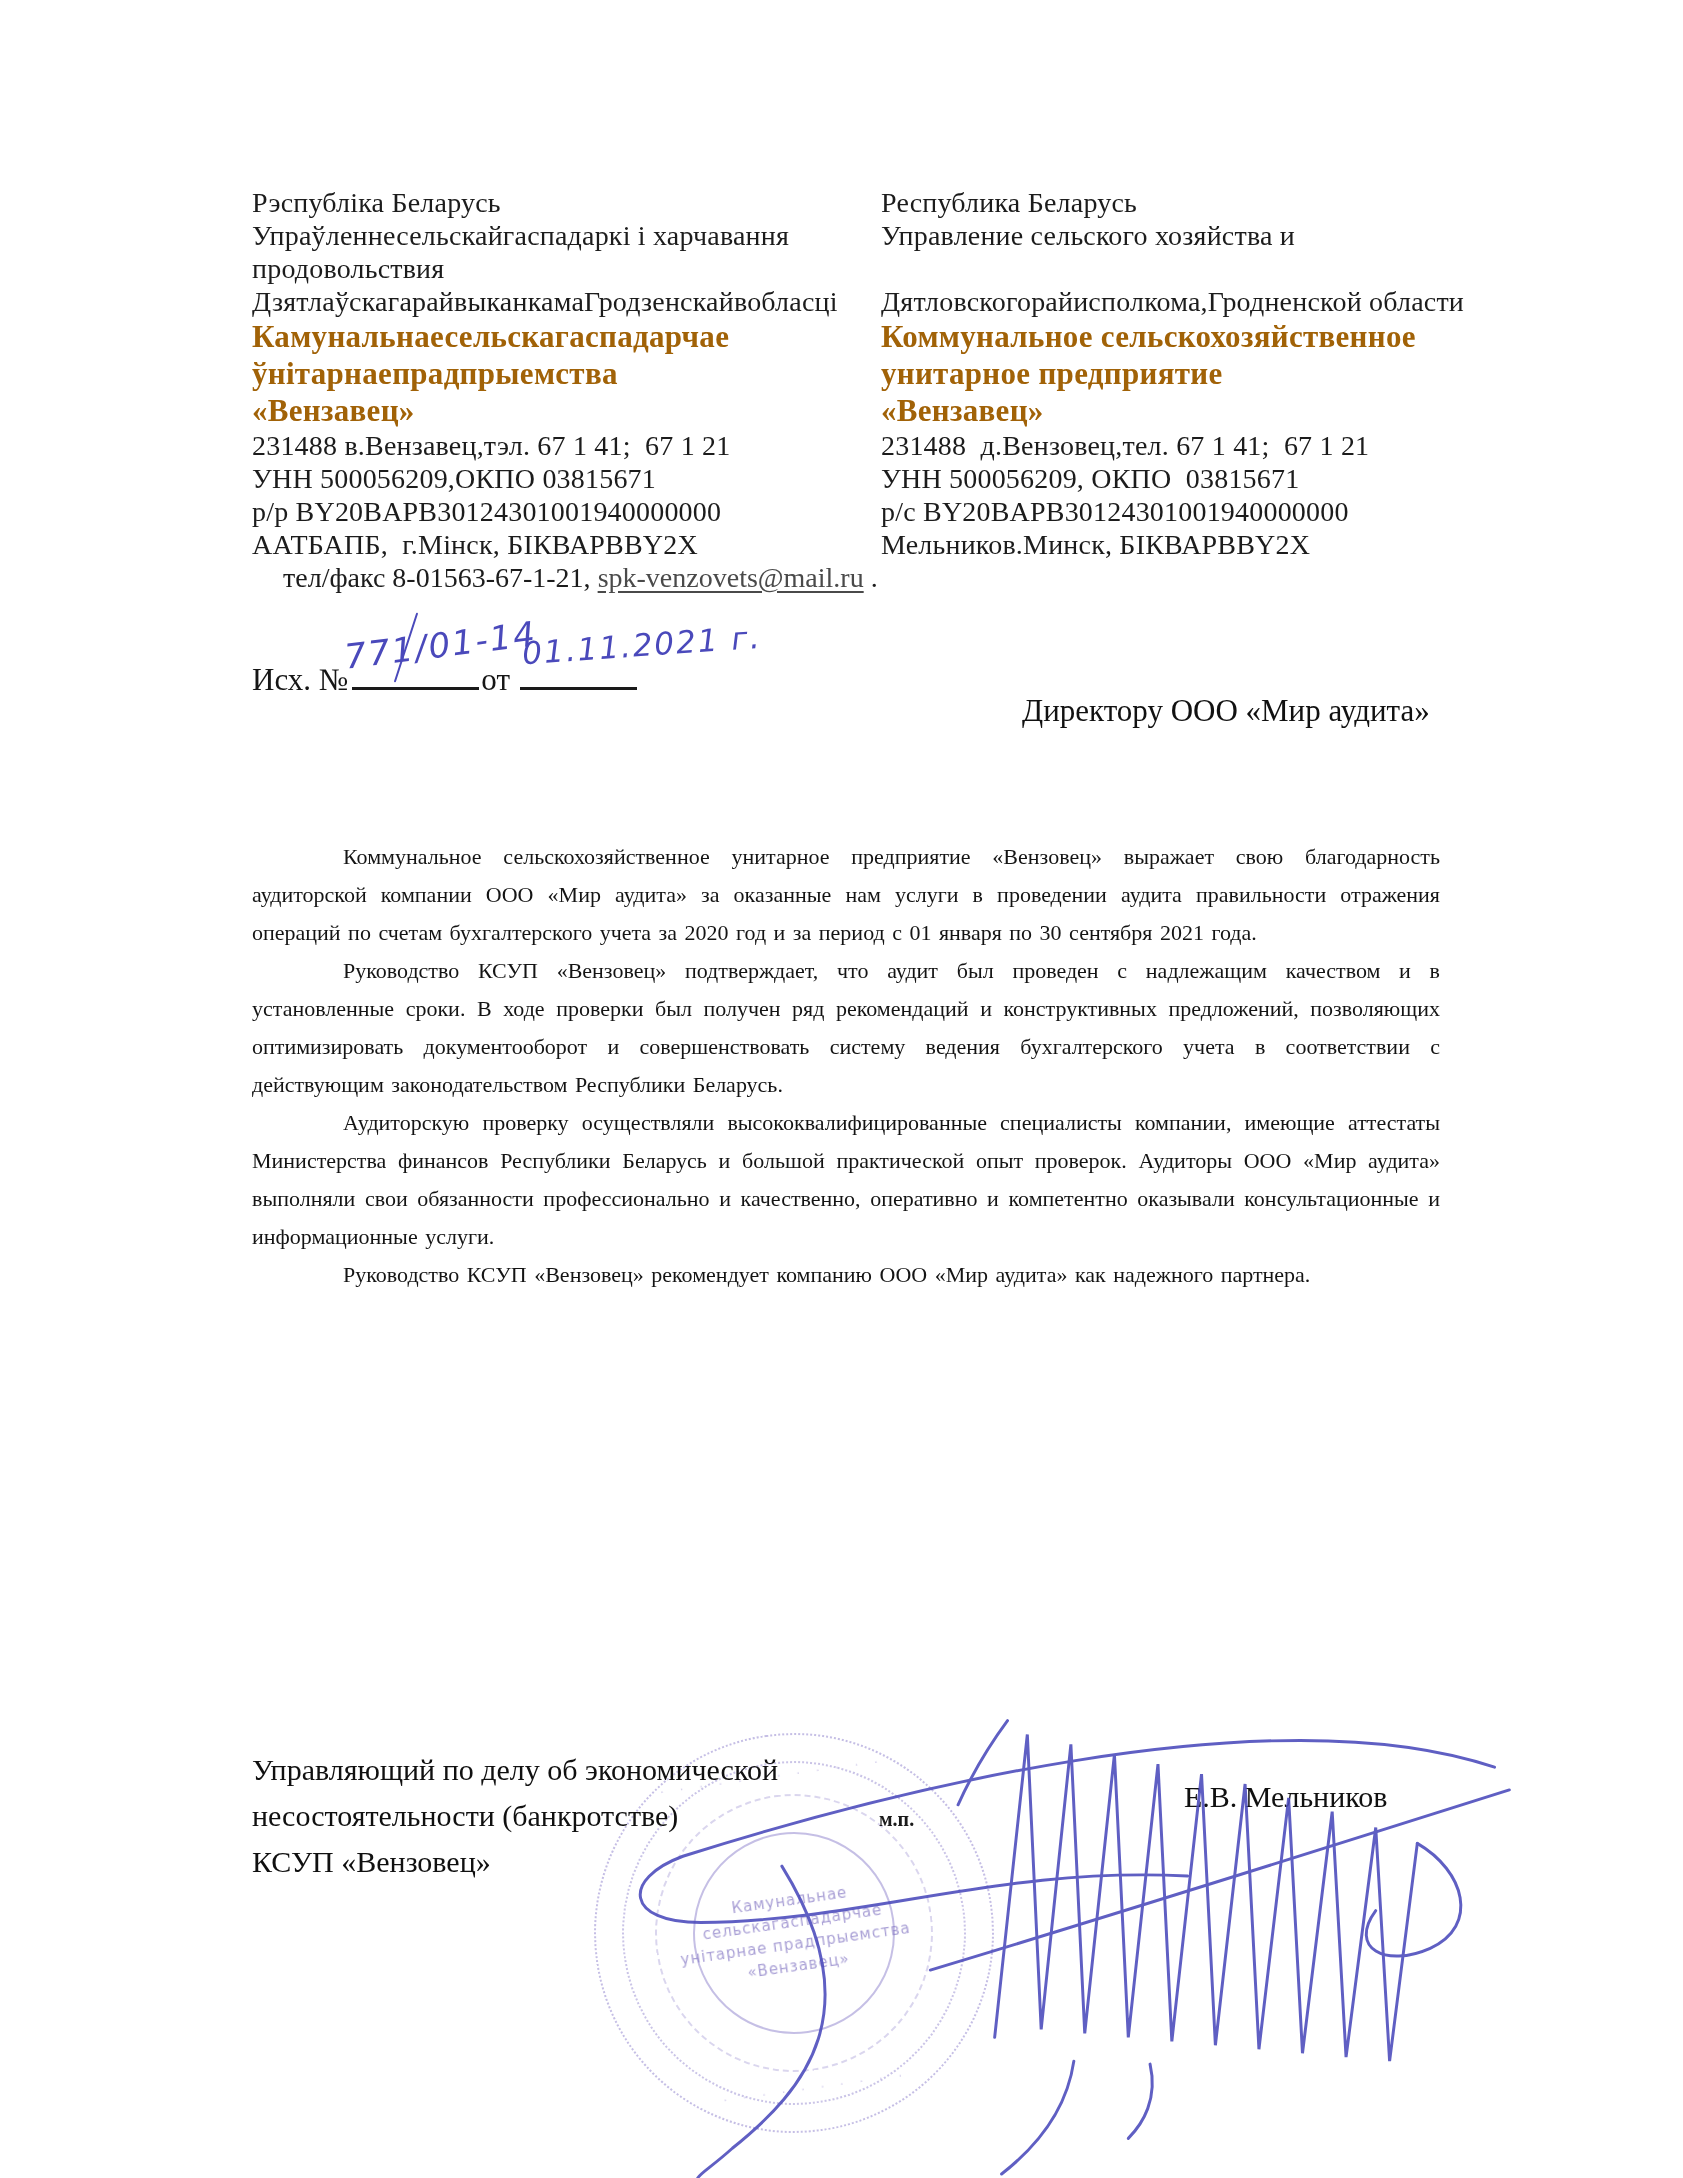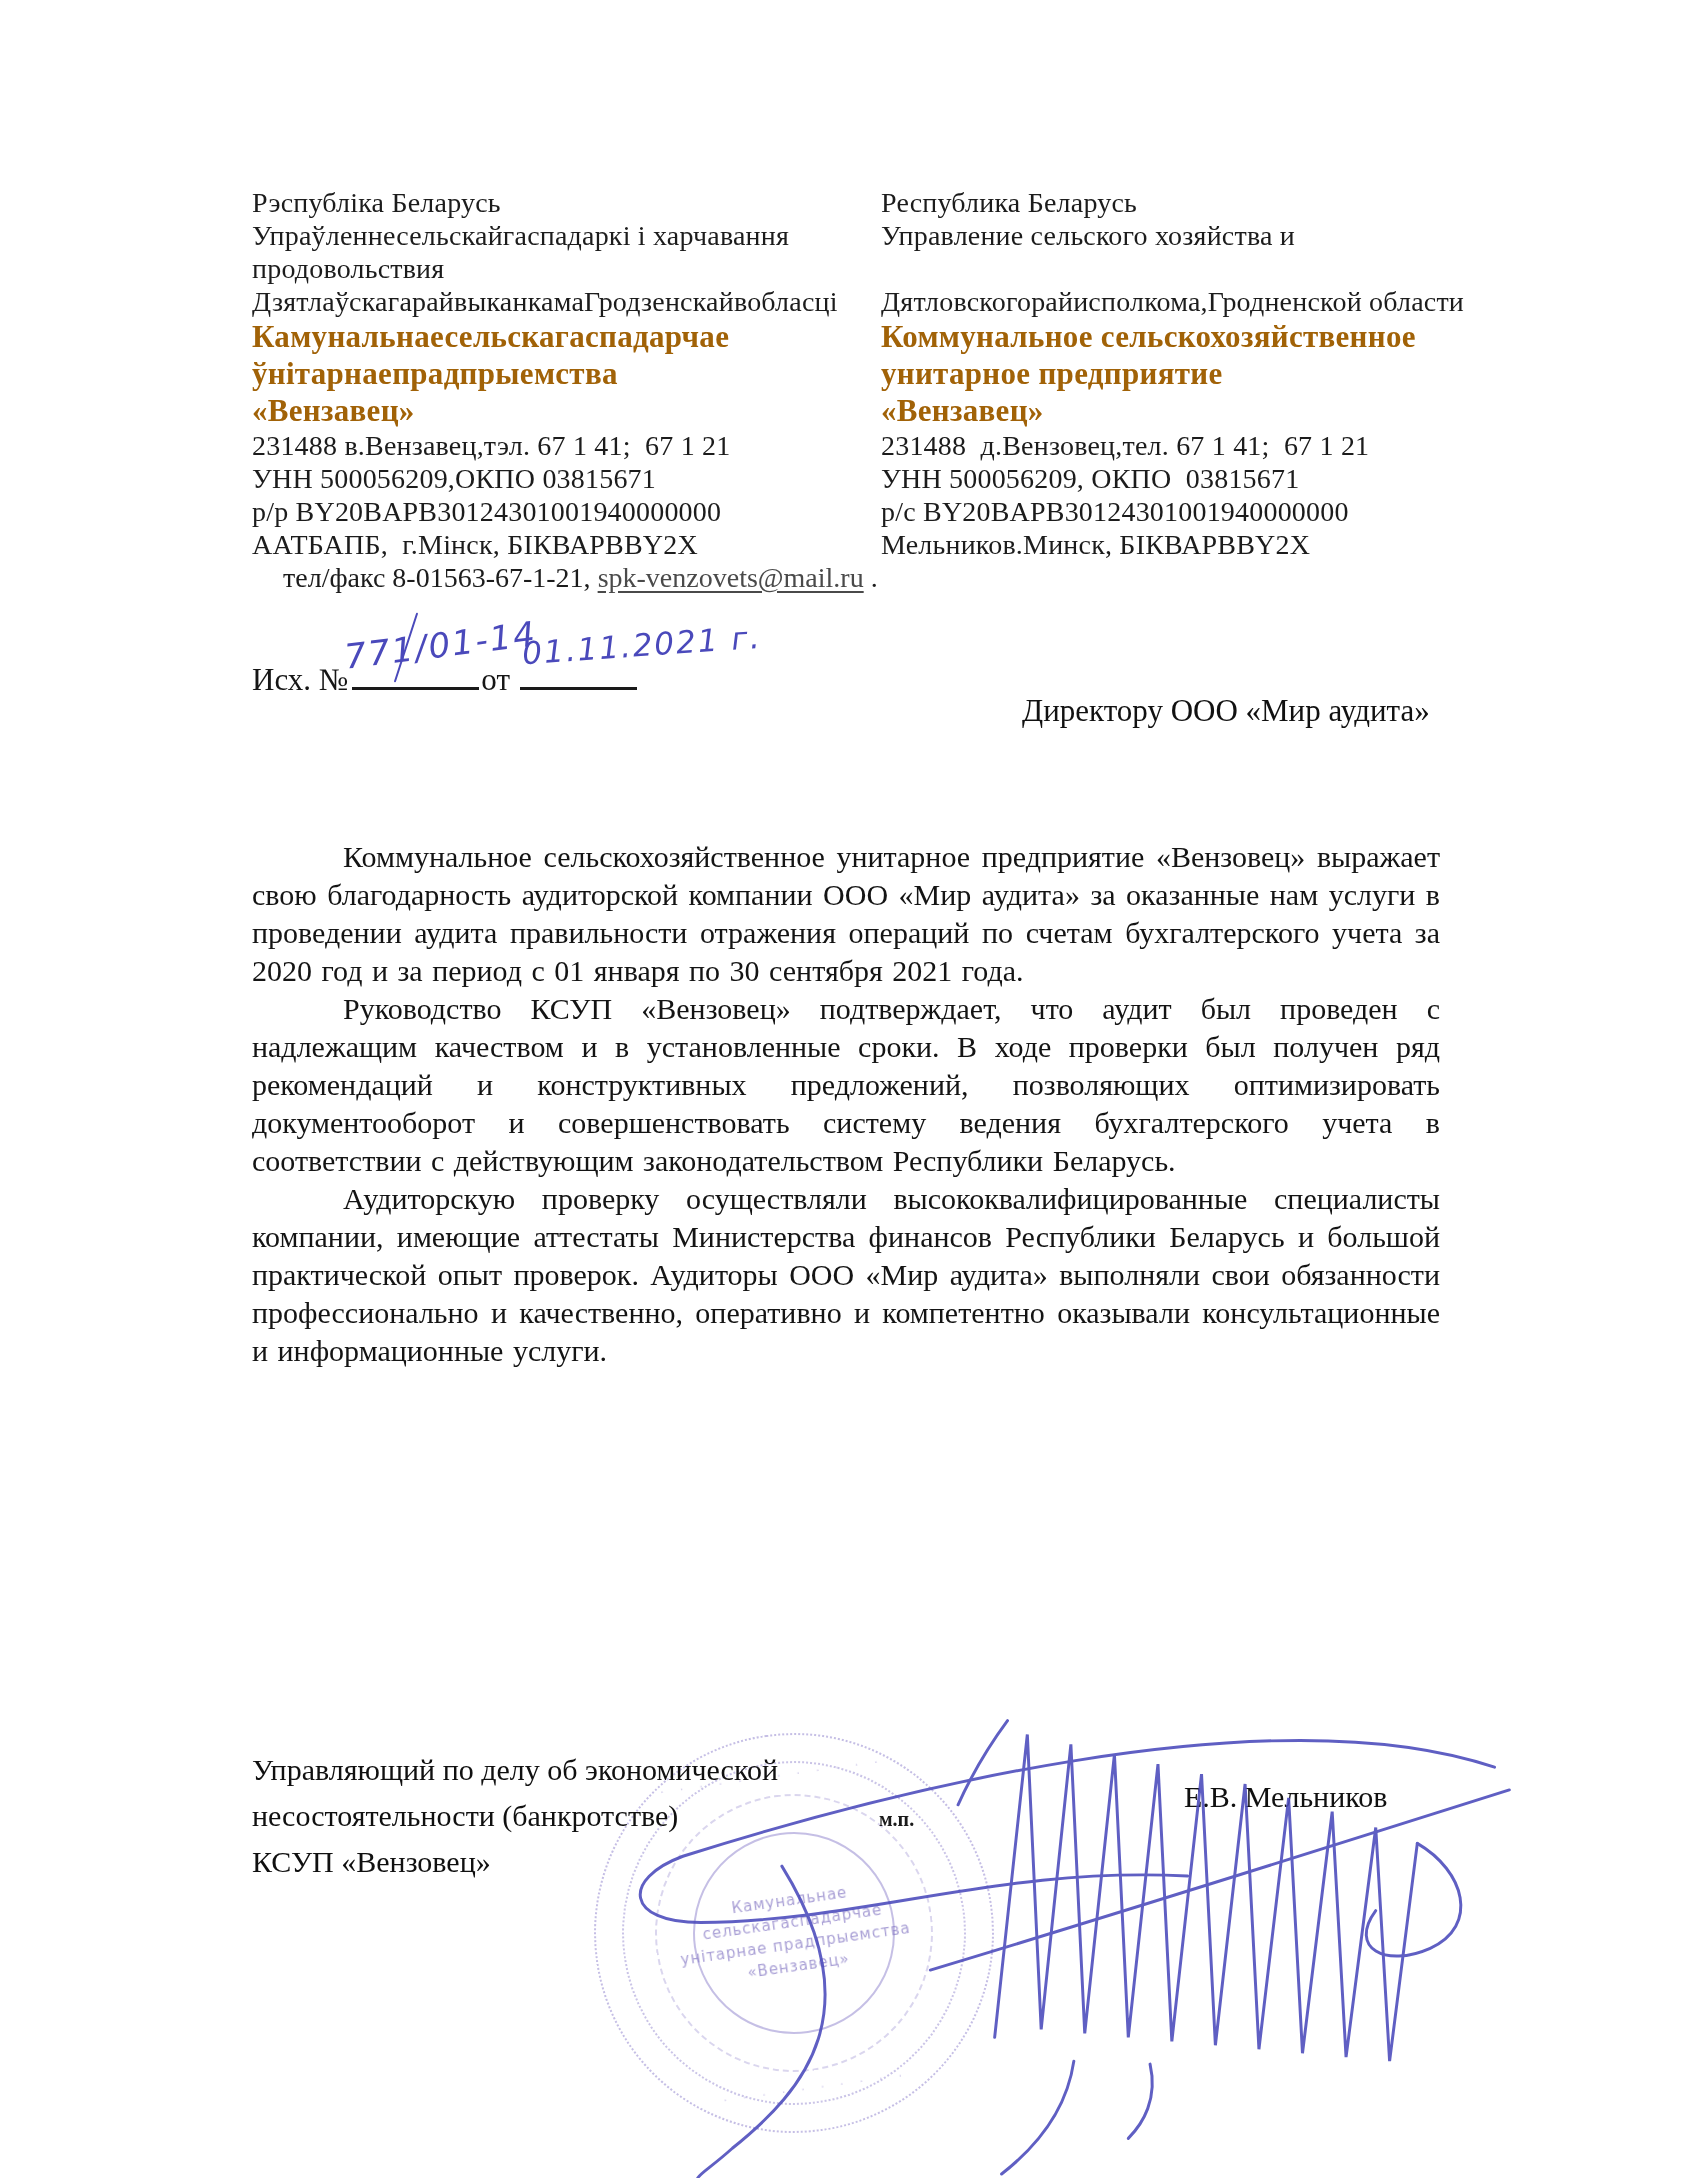--- a/index.html
+++ b/index.html
@@ -58,21 +58,21 @@
   
   .addressee{
     left:1022px;top:693px;font-size:31px;z-index:2;white-space:nowrap;color:#111;
   }
 
   
   .body-text{
     left:252px;top:838px;width:1188px;z-index:2;
   }
   .body-text p{
-    margin:0;font-size:30px;line-height:38px;text-align:justify;
+    margin:0;font-size:22px;line-height:38px;text-align:justify;
     text-indent:91px;color:#141414;word-spacing:2px;
   }
 
   
   .sig-block{left:252px;top:1747px;z-index:2;}
   .sig-line{font-size:30px;line-height:46px;white-space:pre;color:#101010;}
   .seal-mark{left:879px;top:1808px;font-size:20px;font-weight:bold;z-index:4;color:#1a1a1a;}
   .signer-name{left:1168px;top:1780px;font-size:30px;z-index:2;white-space:nowrap;color:#101010;margin-left:16px;}
 
   
@@ -152,20 +152,21 @@
 <div class="abs ref-row">
   <span class="ref-label">Исх. №</span><span class="blank-line blank-1"><span class="handwriting hw-number">771/01-14</span><span class="hw-slash"></span></span><span class="ref-ot">от</span><span class="blank-line blank-2"><span class="handwriting hw-date">01.11.2021 г.</span></span>
 </div>
 
 <div class="abs addressee">Директору ООО «Мир аудита»</div>
 
 <div class="abs body-text">
     <p>Коммунальное сельскохозяйственное унитарное предприятие «Вензовец» выражает свою благодарность аудиторской компании ООО «Мир аудита» за оказанные нам услуги в проведении аудита правильности отражения операций по счетам бухгалтерского учета за 2020 год и за период с 01 января по 30 сентября 2021 года.</p>
     <p>Руководство КСУП «Вензовец» подтверждает, что аудит был проведен с надлежащим качеством и в установленные сроки. В ходе проверки был получен ряд рекомендаций и конструктивных предложений, позволяющих оптимизировать документооборот и совершенствовать систему ведения бухгалтерского учета в соответствии с действующим законодательством Республики Беларусь.</p>
     <p>Аудиторскую проверку осуществляли высококвалифицированные специалисты компании, имеющие аттестаты Министерства финансов Республики Беларусь и большой практической опыт проверок. Аудиторы ООО «Мир аудита» выполняли свои обязанности профессионально и качественно, оперативно и компетентно оказывали консультационные и информационные услуги.</p>
+    <p>Руководство КСУП «Вензовец» рекомендует компанию ООО «Мир аудита» как надежного партнера.</p>
   </div>
 
 <div class="abs sig-block">
     <div class="sig-line">Управляющий по делу об экономической</div>
     <div class="sig-line">несостоятельности (банкротстве)</div>
     <div class="sig-line">КСУП «Вензовец»</div>
   </div>
 
 <div class="abs seal-mark">м.п.</div>
 

